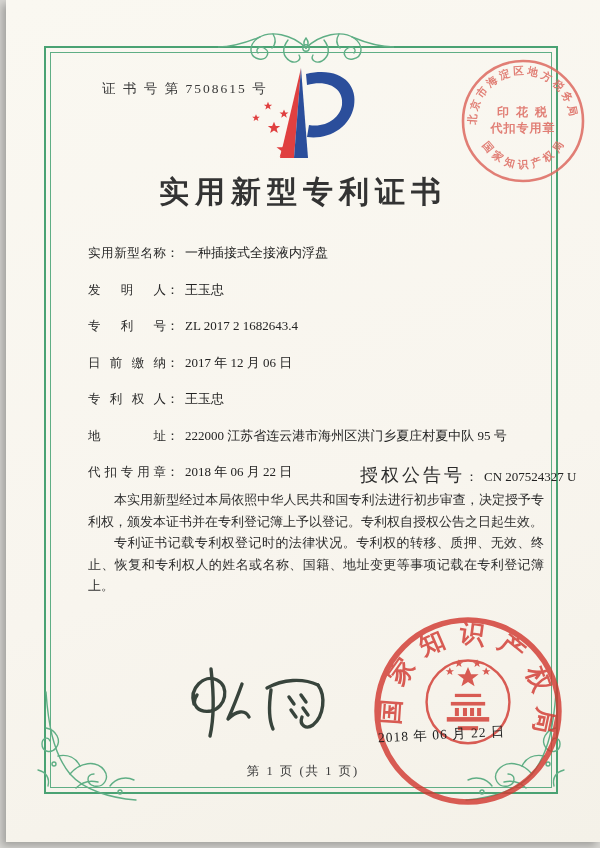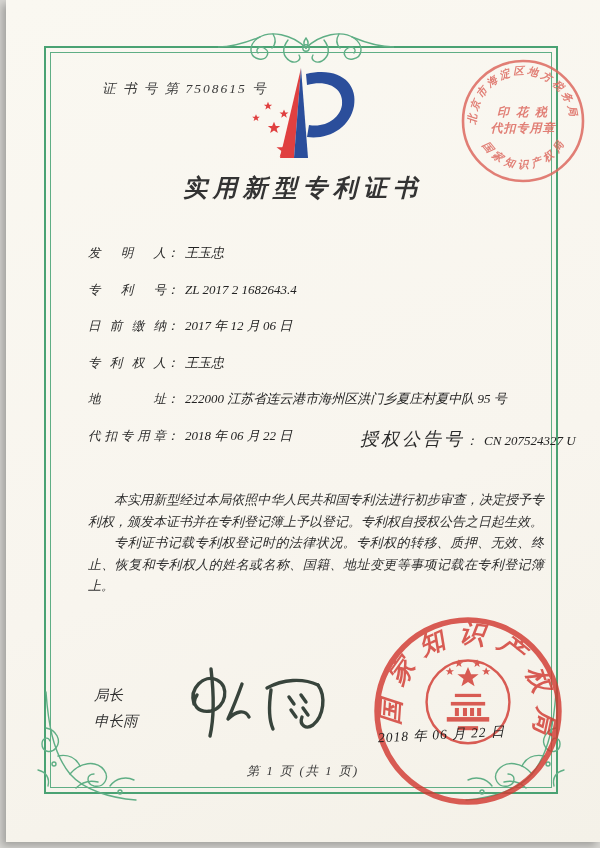--- a/index.html
+++ b/index.html
@@ -1,30 +1,30 @@
 <!DOCTYPE html>
 <html><head>
 <meta charset="utf-8">
 <style>
   html,body{margin:0;padding:0;background:#d8d7d3;}
   .stage{position:relative;width:600px;height:848px;overflow:hidden;
          font-family:"Liberation Serif","DejaVu Serif",serif;color:#2b2b2b;}
   .paper{position:absolute;left:6px;top:0;right:0;bottom:6px;
          background:linear-gradient(160deg,#faf8f1 0%,#f8f5ee 60%,#f4f1e8 100%);
-         box-shadow:-4px 4px 8px rgba(0,0,0,.25);font-style:italic;}
+         box-shadow:-4px 4px 8px rgba(0,0,0,.25);}
   
   .border-outer{position:absolute;left:38px;top:46px;right:42px;bottom:48px;
                 border:2px solid #4aa273;}
   .border-inner{position:absolute;left:44px;top:52px;right:48px;bottom:54px;
                 border:1px solid #5fae85;}
   .cert-no{position:absolute;left:96px;top:80px;font-size:13.5px;letter-spacing:2px;color:#3a3a3a;}
   .logo{position:absolute;left:238px;top:66px;}
   .tax-stamp{position:absolute;left:452px;top:56px;opacity:.85;}
   .title{position:absolute;left:0;right:0;top:172px;text-align:center;
-         font-size:24px;font-weight:bold;letter-spacing:6px;color:#333;margin:0;}
+         font-size:30px;font-weight:bold;letter-spacing:6px;color:#333;margin:0;}
   .fields{position:absolute;left:82px;right:56px;top:244px;}
   .frow{position:relative;height:22px;margin-bottom:14.5px;font-size:13px;white-space:nowrap;}
   .flabel{display:inline-block;width:78px;font-size:12.5px;text-align:justify;text-align-last:justify;vertical-align:bottom;}
   .fcolon{margin-right:6px;}
   .fvalue{font-size:13px;color:#222;}
   .grant-no{position:absolute;left:272px;top:0;}
   .grant-no .glabel{letter-spacing:3px;font-size:18px;}
   .body-text{position:absolute;left:82px;right:56px;top:489px;}
   .body-text p{margin:0;font-size:13px;line-height:21.6px;text-indent:2em;text-align:justify;color:#2e2e2e;}
   .director{position:absolute;left:88px;top:682px;font-size:14.5px;line-height:26px;color:#333;}
@@ -123,20 +123,23 @@
       <textPath href="#taxBot" startOffset="3">国家知识产权局</textPath>
     </text>
     <text x="65" y="60" text-anchor="middle" font-size="12" fill="#dd6a60" font-weight="bold" letter-spacing="2">印 花 税</text>
     <text x="65" y="76" text-anchor="middle" font-size="12" fill="#dd6a60" font-weight="bold" letter-spacing="1">代扣专用章</text>
   </svg>
 
   <h1 class="title">实用新型专利证书</h1>
 
   <div class="fields">
     <div class="frow">
+      <span class="flabel">实用新型名称</span><span class="fcolon">：</span><span class="fvalue">一种插接式全接液内浮盘</span>
+    </div>
+    <div class="frow">
       <span class="flabel">发明人</span><span class="fcolon">：</span><span class="fvalue">王玉忠</span>
     </div>
     <div class="frow">
       <span class="flabel">专利号</span><span class="fcolon">：</span><span class="fvalue">ZL 2017 2 1682643.4</span>
     </div>
     <div class="frow">
       <span class="flabel">日前缴纳</span><span class="fcolon">：</span><span class="fvalue">2017 年 12 月 06 日</span>
     </div>
     <div class="frow">
       <span class="flabel">专利权人</span><span class="fcolon">：</span><span class="fvalue">王玉忠</span>
@@ -150,24 +153,20 @@
         <span class="glabel">授权公告号</span><span class="fcolon">：</span><span class="fvalue">CN 207524327 U</span>
       </span>
     </div>
   </div>
 
   <div class="body-text">
     <p>本实用新型经过本局依照中华人民共和国专利法进行初步审查，决定授予专利权，颁发本证书并在专利登记簿上予以登记。专利权自授权公告之日起生效。</p>
     <p>专利证书记载专利权登记时的法律状况。专利权的转移、质押、无效、终止、恢复和专利权人的姓名或名称、国籍、地址变更等事项记载在专利登记簿上。</p>
   </div>
 
-  <div class="director">
-    <div>局长</div>
-    <div>申长雨</div>
-  </div>
 
   <svg class="signature" width="164" height="78" viewBox="0 0 164 78">
     <g fill="none" stroke="#38443c" stroke-width="3.4" stroke-linecap="round" stroke-linejoin="round">
       <path d="M20,40 C15,24 30,10 43,16 C56,22 52,44 37,47 C25,49 16,41 23,31"></path>
       <path d="M37,5 C39,22 41,50 36,72"></path>
       <path d="M68,20 C63,34 59,44 54,55 C62,47 71,45 75,53"></path>
       <path d="M97,26 C95,40 94,54 99,65"></path>
       <path d="M93,24 C109,15 129,14 144,21"></path>
       <path d="M144,21 C152,32 150,52 139,61 C132,66 125,61 128,53"></path>
       <path d="M115,33 L120,40 M127,31 L132,38 M117,46 L122,53 M129,44 L134,51"></path>

